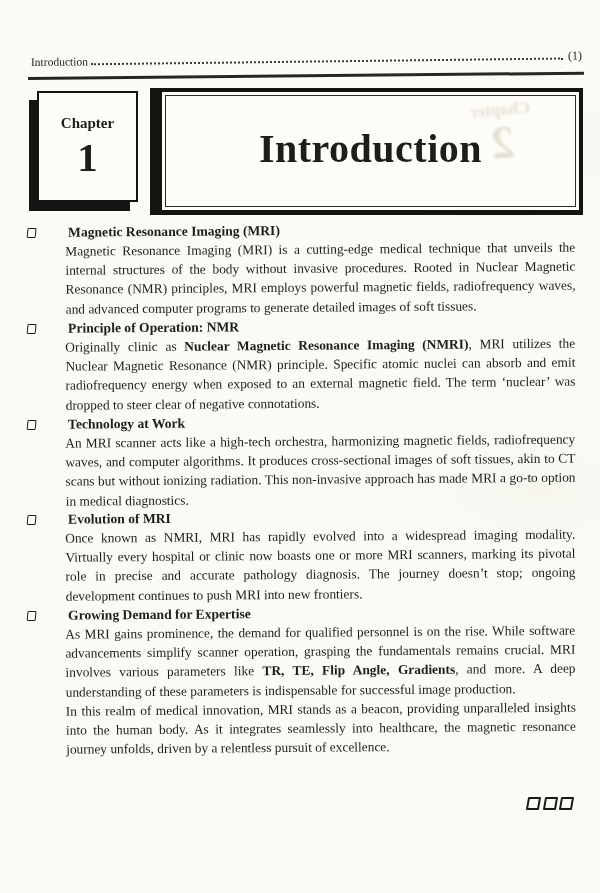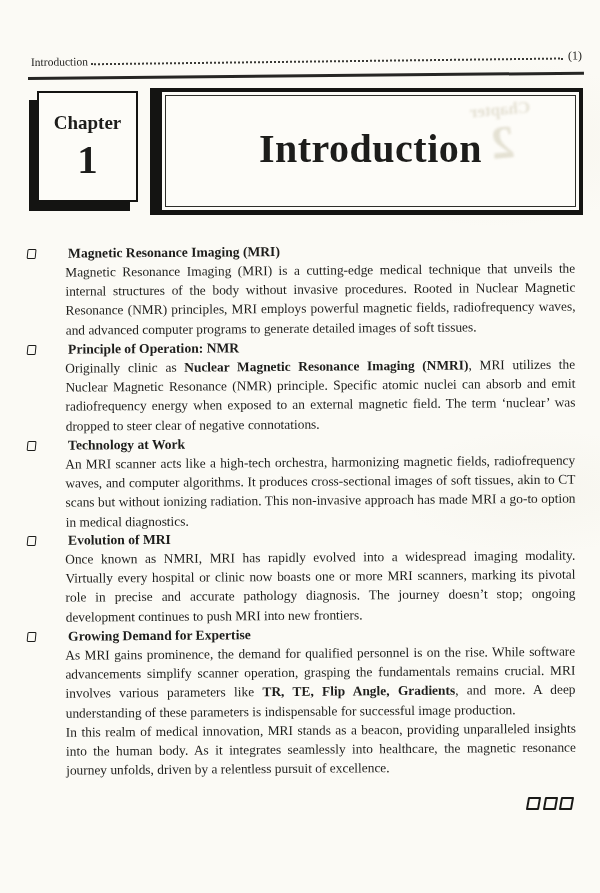--- a/index.html
+++ b/index.html
@@ -27,21 +27,21 @@
     transform:rotate(-0.55deg);transform-origin:0 50%;
   }
   
   .chapterbox{
     position:absolute;left:37px;top:91px;width:97px;height:107px;
     background:#fdfcf8;border:2px solid #141412;
     box-shadow:-8px 9px 0 0 #141412;
     display:flex;flex-direction:column;align-items:center;justify-content:center;
     z-index:2;
   }
-  .chapterbox .ch-label{font-weight:bold;font-size:19px;line-height:1.1;}
+  .chapterbox .ch-label{font-weight:bold;font-size:15px;line-height:1.1;}
   .chapterbox .ch-num{font-weight:bold;font-size:41px;line-height:1;margin-top:6px;}
   
   .titlebox{
     position:absolute;left:150px;top:88px;right:17px;height:118px;
     background:#fdfcf8;
     border-style:solid;border-color:#141412;
     border-width:4px 4px 5px 12px;
     z-index:1;
   }
   .titlebox .inner{
@@ -54,21 +54,21 @@
   
   .ghost{
     position:absolute;right:18px;top:4px;width:110px;text-align:center;
     transform:scaleX(-1) rotate(5deg);
     color:rgba(155,143,100,0.25);filter:blur(1.2px);
     pointer-events:none;
   }
   .ghost .g-label{font-size:17px;font-weight:bold;line-height:1.2;}
   .ghost .g-num{font-size:46px;font-weight:bold;line-height:1;}
   
-  .sections{position:absolute;left:26px;right:25px;top:244px;}
+  .sections{position:absolute;left:26px;right:25px;top:223px;}
   .section{position:relative;transform:rotate(-0.45deg);transform-origin:0 0;}
   .bullet{
     position:absolute;left:1px;top:5px;width:7px;height:8px;
     border:1.6px solid #1d1d1b;border-radius:1.5px;transform:skewX(-6deg);
     background:transparent;
   }
   .sec-title{
     margin:0 0 0 42px;font-size:13.6px;font-weight:bold;line-height:19px;
   }
   .sec-body{

